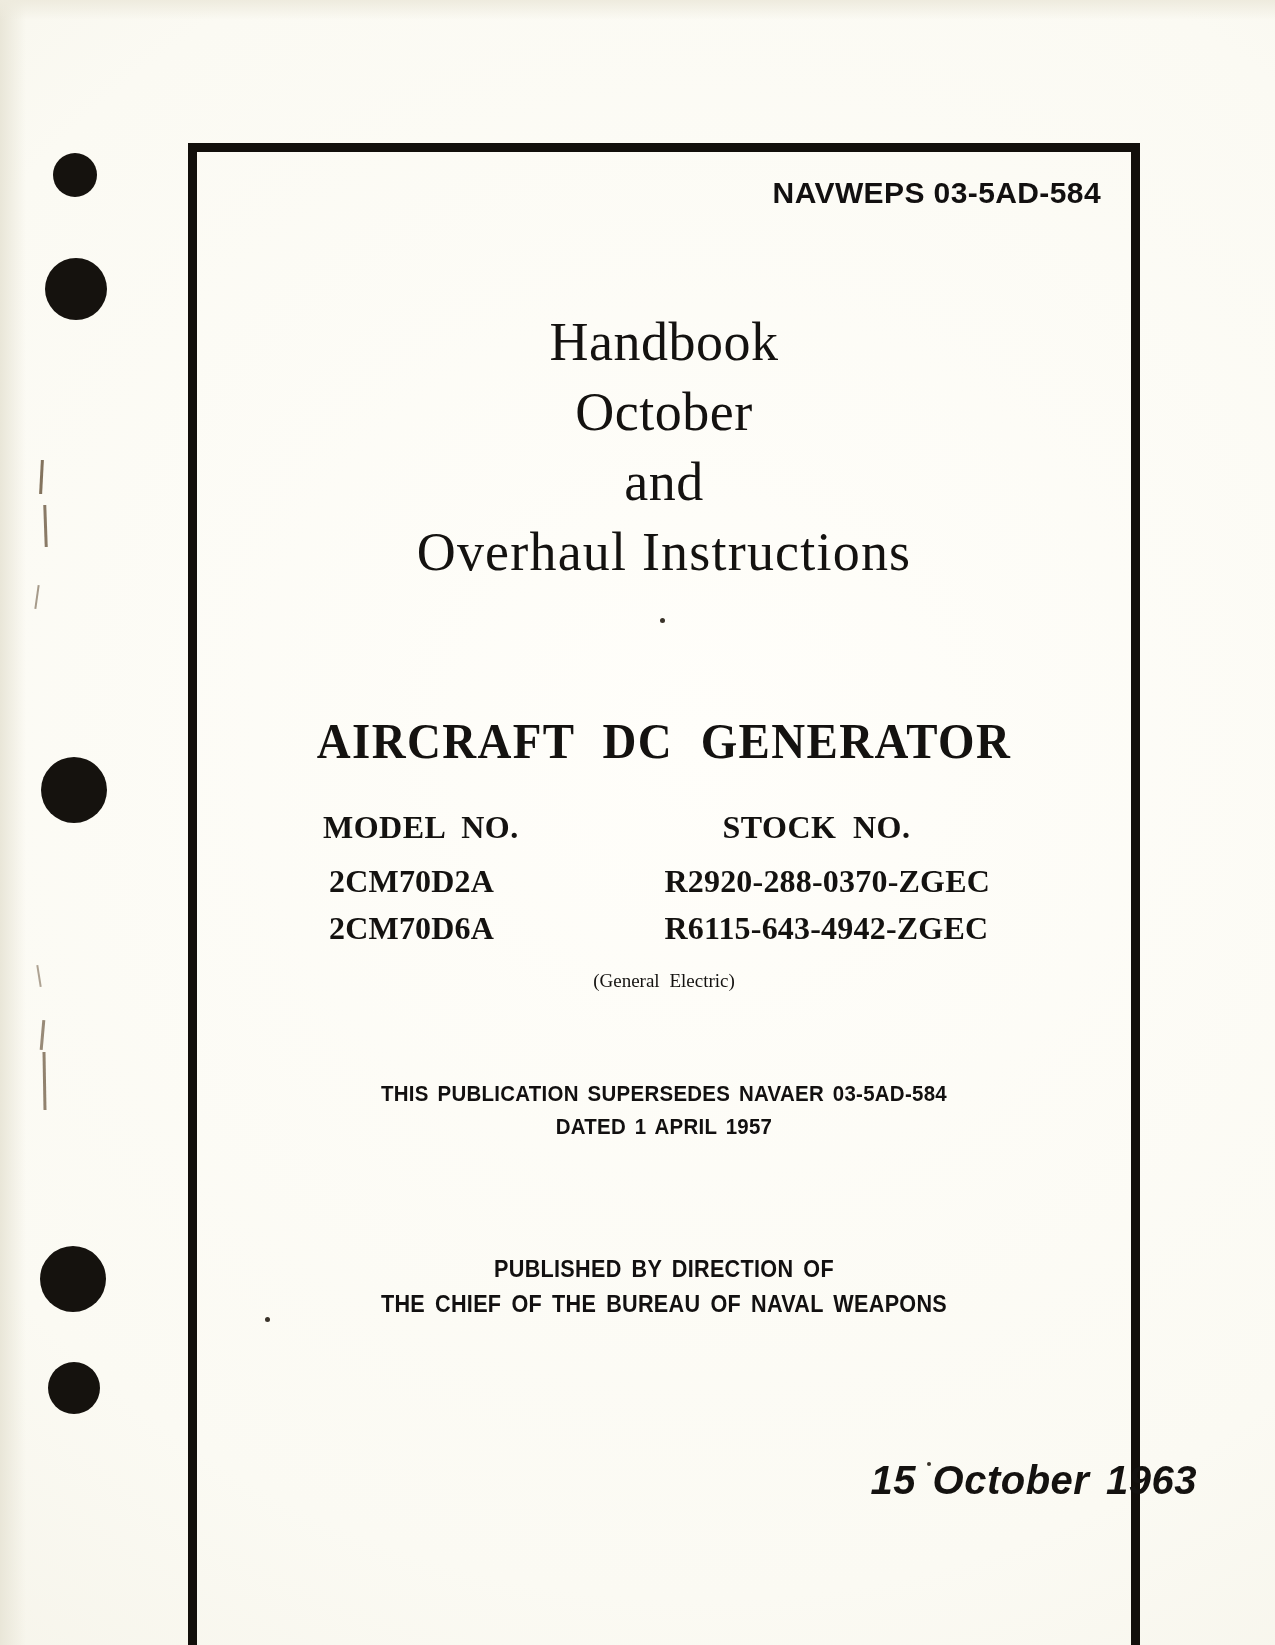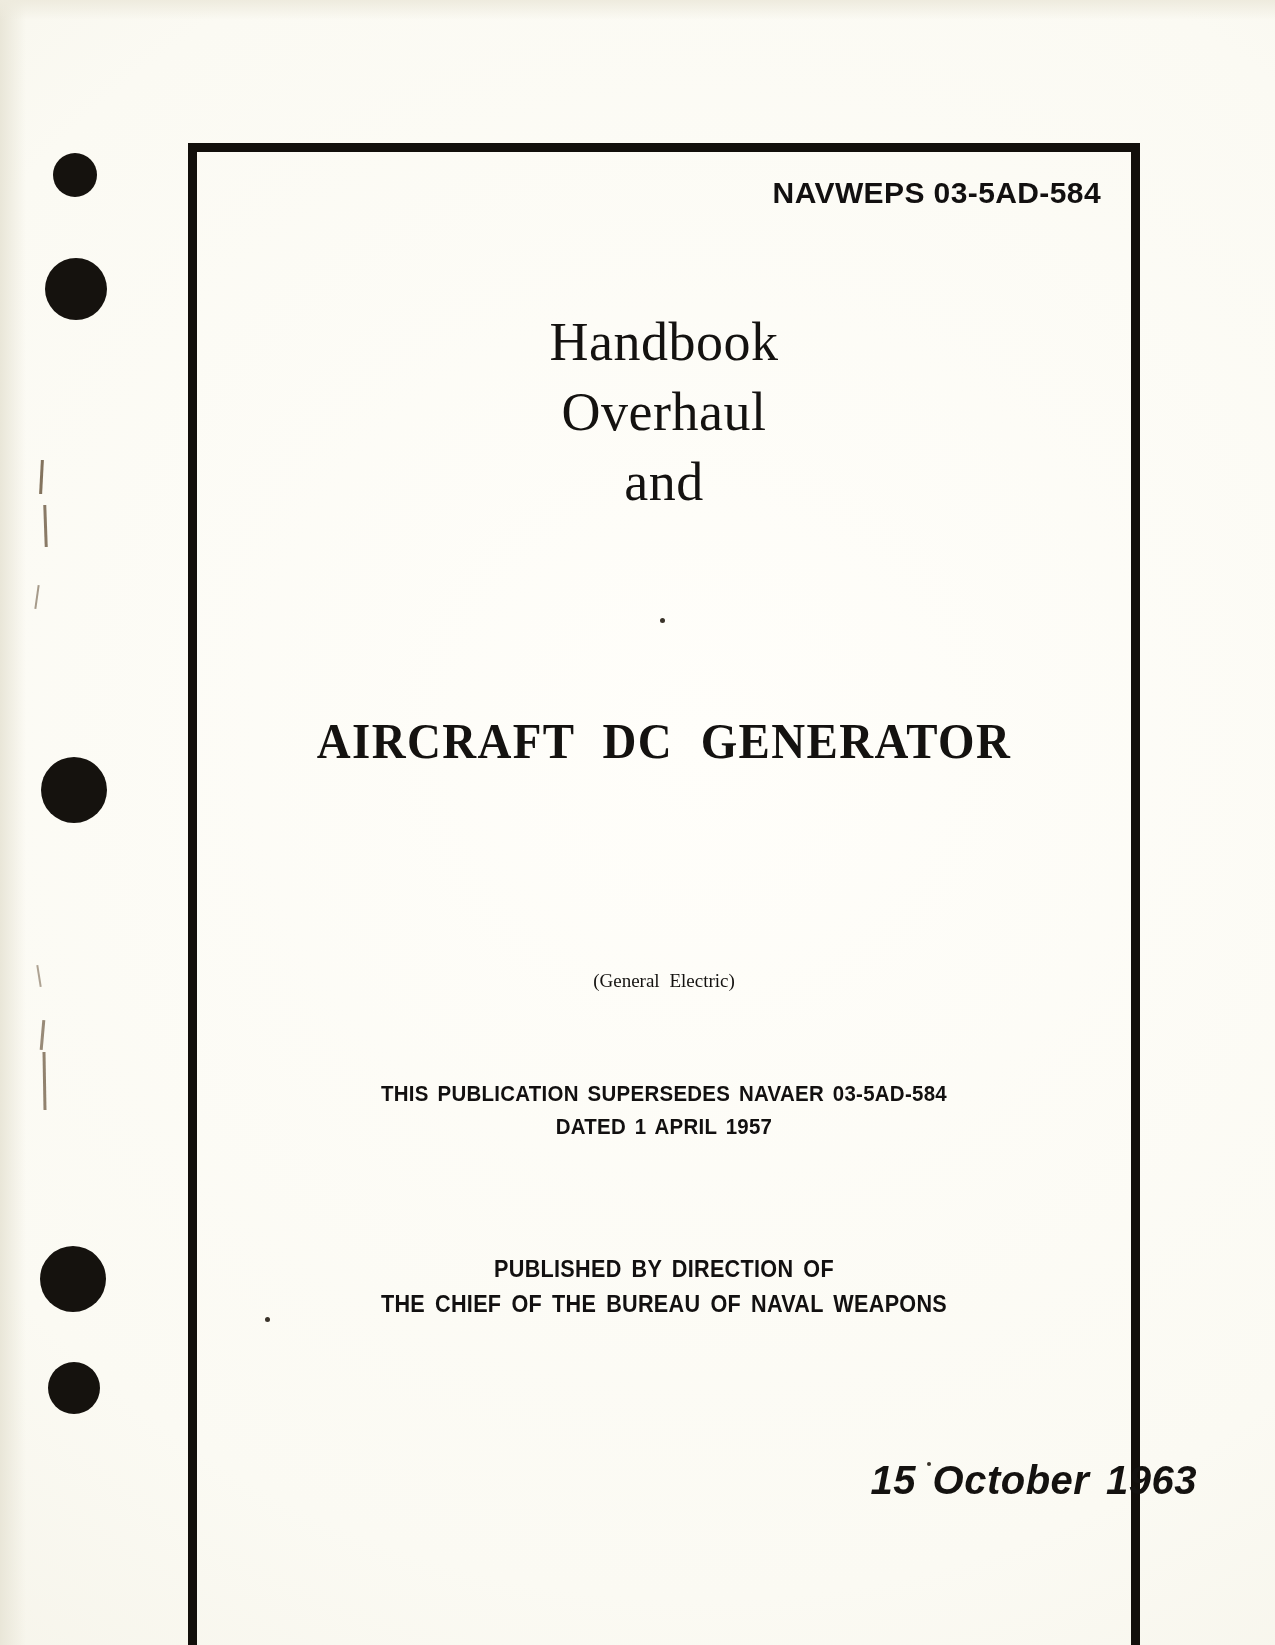--- a/index.html
+++ b/index.html
@@ -241,26 +241,47 @@
 <div class="speck s2"></div>
 <div class="speck s3"></div>
 
 <div class="frame">
   <div class="frame-inner">
 
     <div class="doc-number">NAVWEPS 03-5AD-584</div>
 
     <div class="title-stack">
       <div class="line">Handbook</div>
-      <div class="line">Overhaul</div>
+      <div class="line">October</div>
       <div class="line">and</div>
+      <div class="line wide">Overhaul  Instructions</div>
     </div>
 
     <div class="product-title">AIRCRAFT DC GENERATOR</div>
 
+    <div class="numbers">
+      <table>
+        <thead>
+          <tr>
+            <th class="col-model">MODEL NO.</th>
+            <th class="col-stock">STOCK NO.</th>
+          </tr>
+        </thead>
+        <tbody>
+          <tr>
+            <td class="col-model">2CM70D2A</td>
+            <td class="col-stock">R2920-288-0370-ZGEC</td>
+          </tr>
+          <tr>
+            <td class="col-model">2CM70D6A</td>
+            <td class="col-stock">R6115-643-4942-ZGEC</td>
+          </tr>
+        </tbody>
+      </table>
+    </div>
 
     <div class="manufacturer">(General  Electric)</div>
 
     <div class="supersedes">
       <div>THIS PUBLICATION SUPERSEDES NAVAER 03-5AD-584</div>
       <div>DATED 1 APRIL 1957</div>
     </div>
 
     <div class="publisher">
       <div>PUBLISHED BY DIRECTION OF</div>

